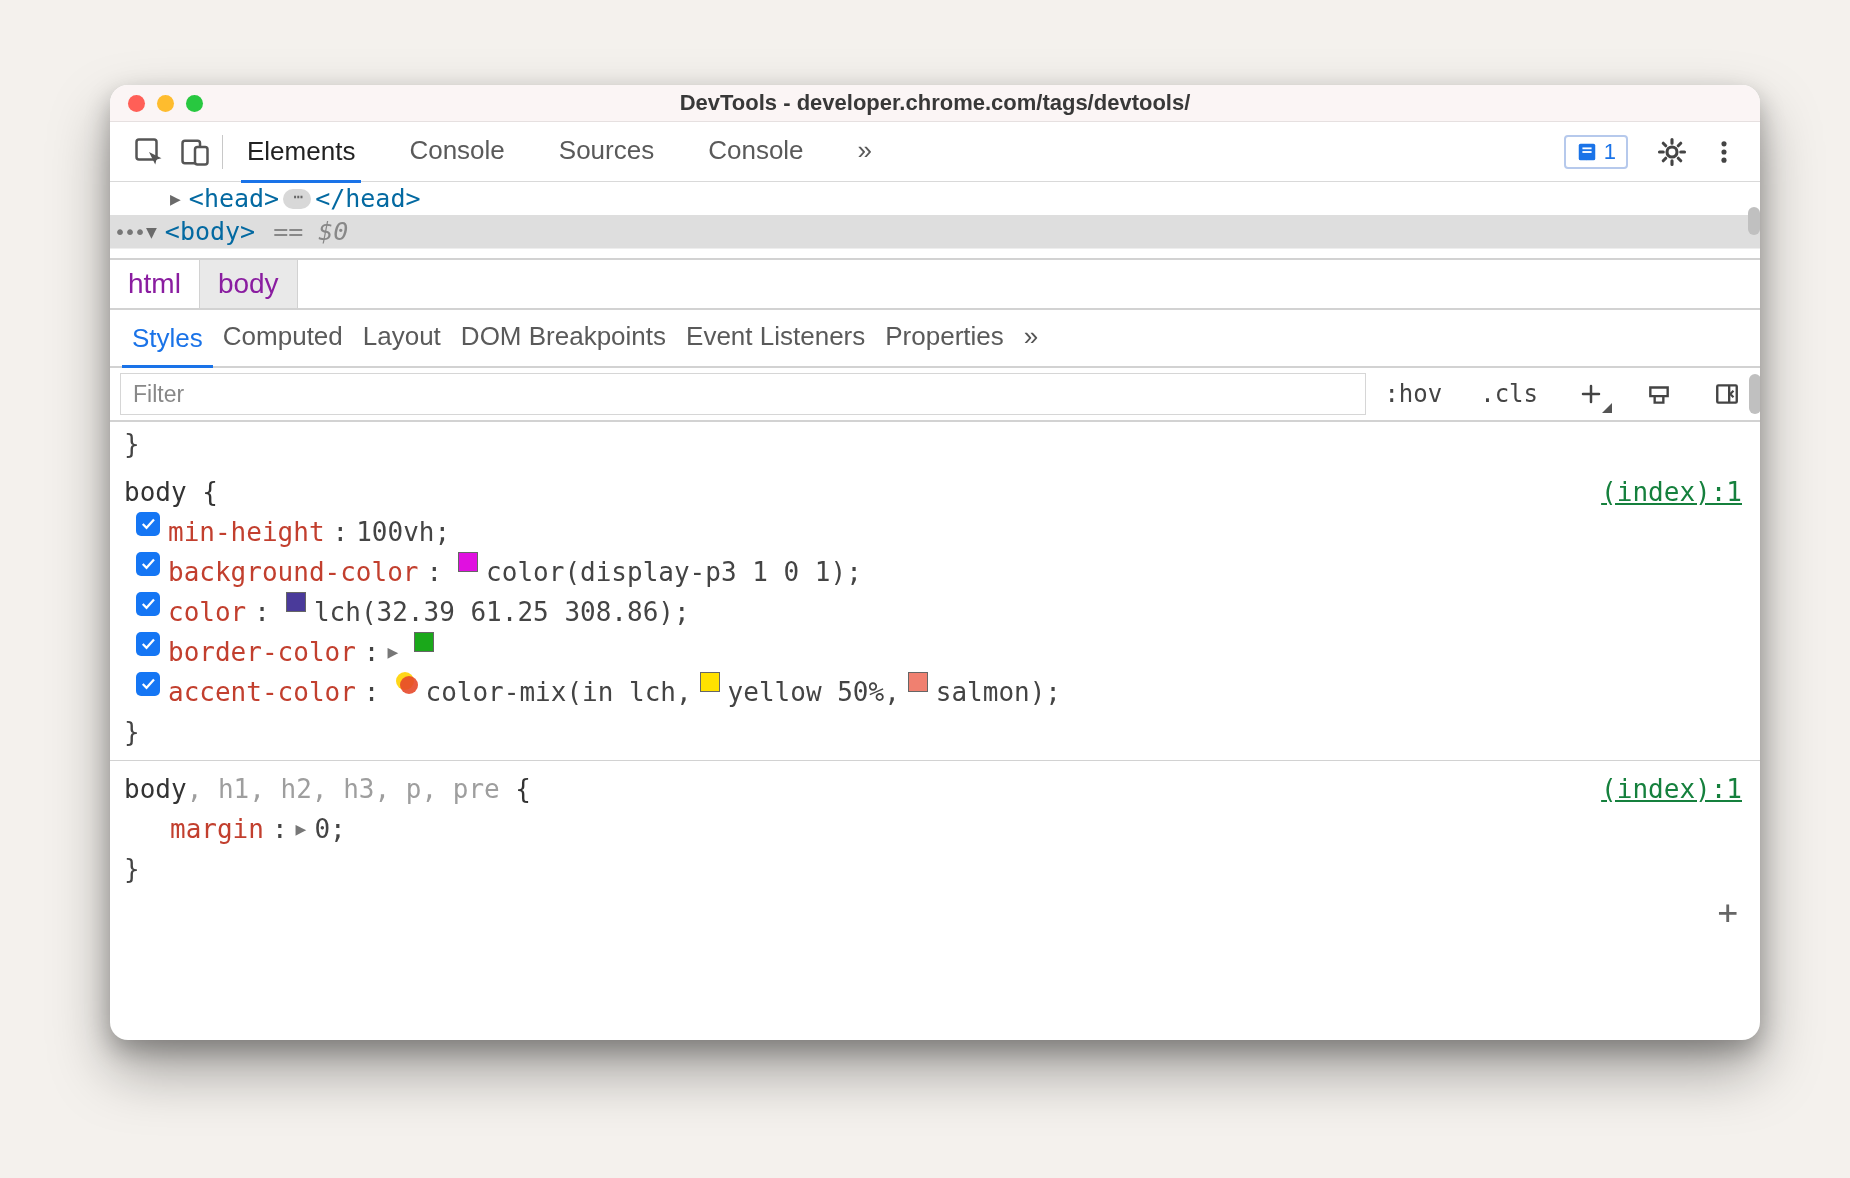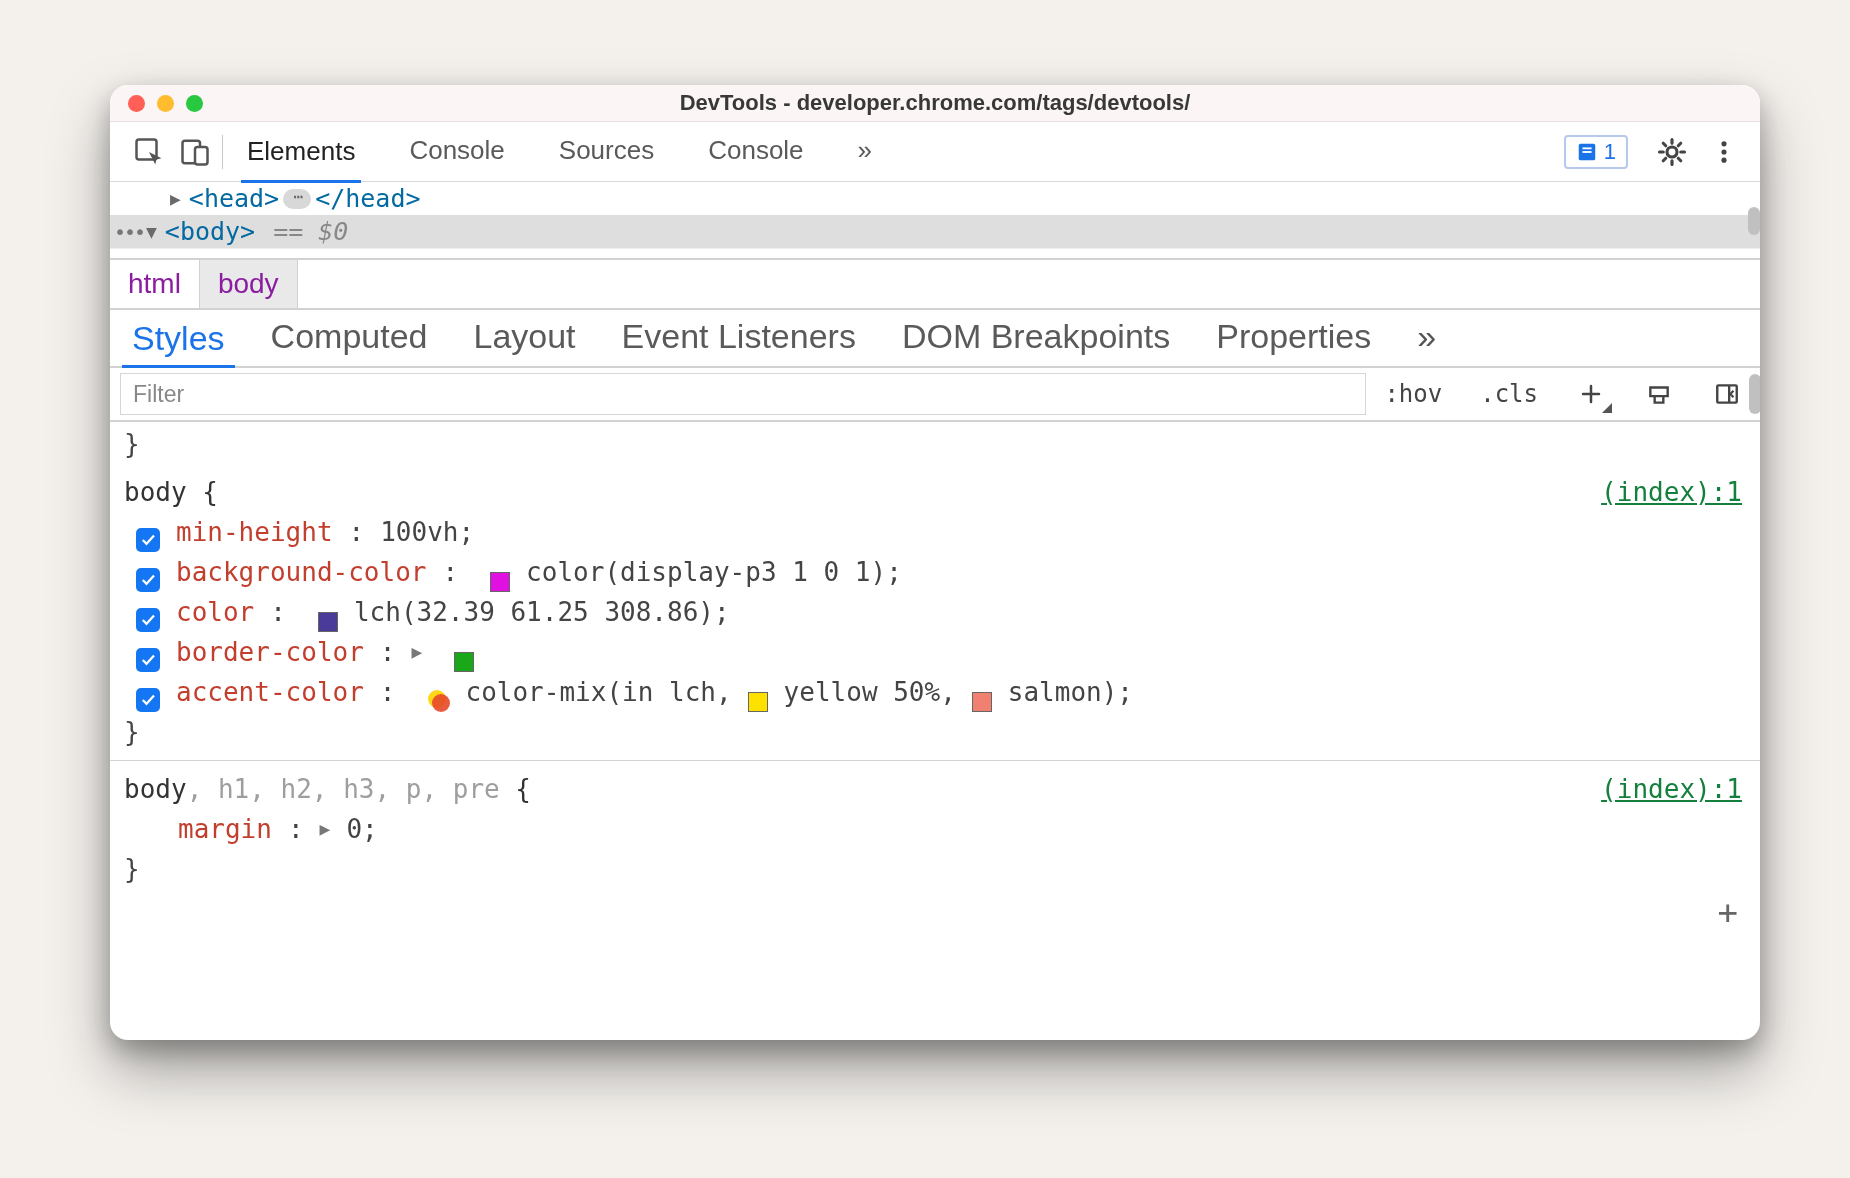--- a/index.html
+++ b/index.html
@@ -89,22 +89,22 @@
     height:52px; border-top:2px solid #d2d2d2; border-bottom:2px solid #d2d2d2;
     background:#fff; display:flex; align-items:stretch; font-size:28px; color:#8a1da0;
     flex-shrink:0;
   }
   .crumb { padding: 0 18px; display:flex; align-items:center; border-right:1px solid #d2d2d2; cursor:pointer;}
   .crumb.active { background:#e9e9e9; color:#8a1da0;}
   .crumb.active span{ }
   
   .subtabs {
     height:58px; display:flex; align-items:center;
-    border-bottom:2px solid #d2d2d2; font-size:34px; color:#5a5a5a; padding:0 12px;
-    flex-shrink:0; gap:26px;
+    border-bottom:2px solid #d2d2d2; font-size:26px; color:#5a5a5a; padding:0 12px;
+    flex-shrink:0; 
   }
   .subtabs .stab { padding:0 10px; height:100%; display:flex; align-items:center; border-bottom:3px solid transparent; cursor:pointer; white-space:nowrap;}
   .subtabs .stab.active { color:#1a73e8; border-bottom-color:#1a73e8; margin-top:3px;}
   .subtabs .more { color:#555;}
   
   .filterbar {
     height:54px; display:flex; align-items:center; border-bottom:2px solid #d2d2d2;
     position:relative; padding-right:10px; flex-shrink:0;
   }
   .filterinput {
@@ -121,21 +121,21 @@
   .stylespane {
     flex:1; overflow:hidden;
     font-family: ui-monospace, "SF Mono", Menlo, monospace;
     font-size:26px; line-height:40px; color:#444;
     padding: 2px 14px 0 14px; position:relative;
   }
   .ruleblock { position:relative; margin-top:8px; }
   .ruleblock .src { position:absolute; right:4px; top:0; color:#15803d; text-decoration:underline; cursor:pointer; }
   .selector { color:#333; }
   .selector .dim { color:#9e9e9e; }
-  .decl { display:flex; align-items:flex-end; padding-left:12px; gap:16px; white-space:nowrap;}
+  .decl { display:flex; align-items:flex-start; padding-left:12px; gap:8px; white-space:nowrap;}
   .chk { width:24px; height:24px; background:#1576f4; border-radius:5px; display:inline-flex; align-items:center; justify-content:center; flex-shrink:0;}
   .chk svg { width:18px; height:18px; stroke:#fff; stroke-width:3; fill:none;}
   .propn { color:#c23f2e; }
   .sw { width:20px; height:20px; border:1px solid #666; display:inline-block; vertical-align:middle; flex-shrink:0;}
   .mixsw { position:relative; width:22px; height:22px; display:inline-block; flex-shrink:0;}
   .mixsw .c1{ position:absolute; left:0; top:0; width:18px; height:18px; border-radius:50%; background:#ffd300; opacity:0.9;}
   .mixsw .c2{ position:absolute; right:0; bottom:0; width:18px; height:18px; border-radius:50%; background:#e7492a; opacity:0.9;}
   .exptri{ color:#777; font-size:18px;}
   .divider { height:1px; background:#d2d2d2; margin:8px -14px;}
   .addbtn { position:absolute; right:22px; bottom:108px; font-size:34px; color:#666; cursor:pointer; }
@@ -223,22 +223,22 @@
       </div>
     <div class="crumb active">
         <span>body</span>
       </div>
   </div>
 
   <div class="subtabs">
     <div class="stab active">Styles</div>
     <div class="stab">Computed</div>
     <div class="stab">Layout</div>
+    <div class="stab">DOM Breakpoints</div>
     <div class="stab">Event Listeners</div>
-    <div class="stab">DOM Breakpoints</div>
     <div class="stab">Properties</div>
     <div class="stab more">»</div>
   </div>
 
   <div class="filterbar">
     <input class="filterinput" placeholder="Filter" style="">
     <div class="filtertools">
       <span>:hov</span>
       <span>.cls</span>
       <span class="toolicon plusnew">

